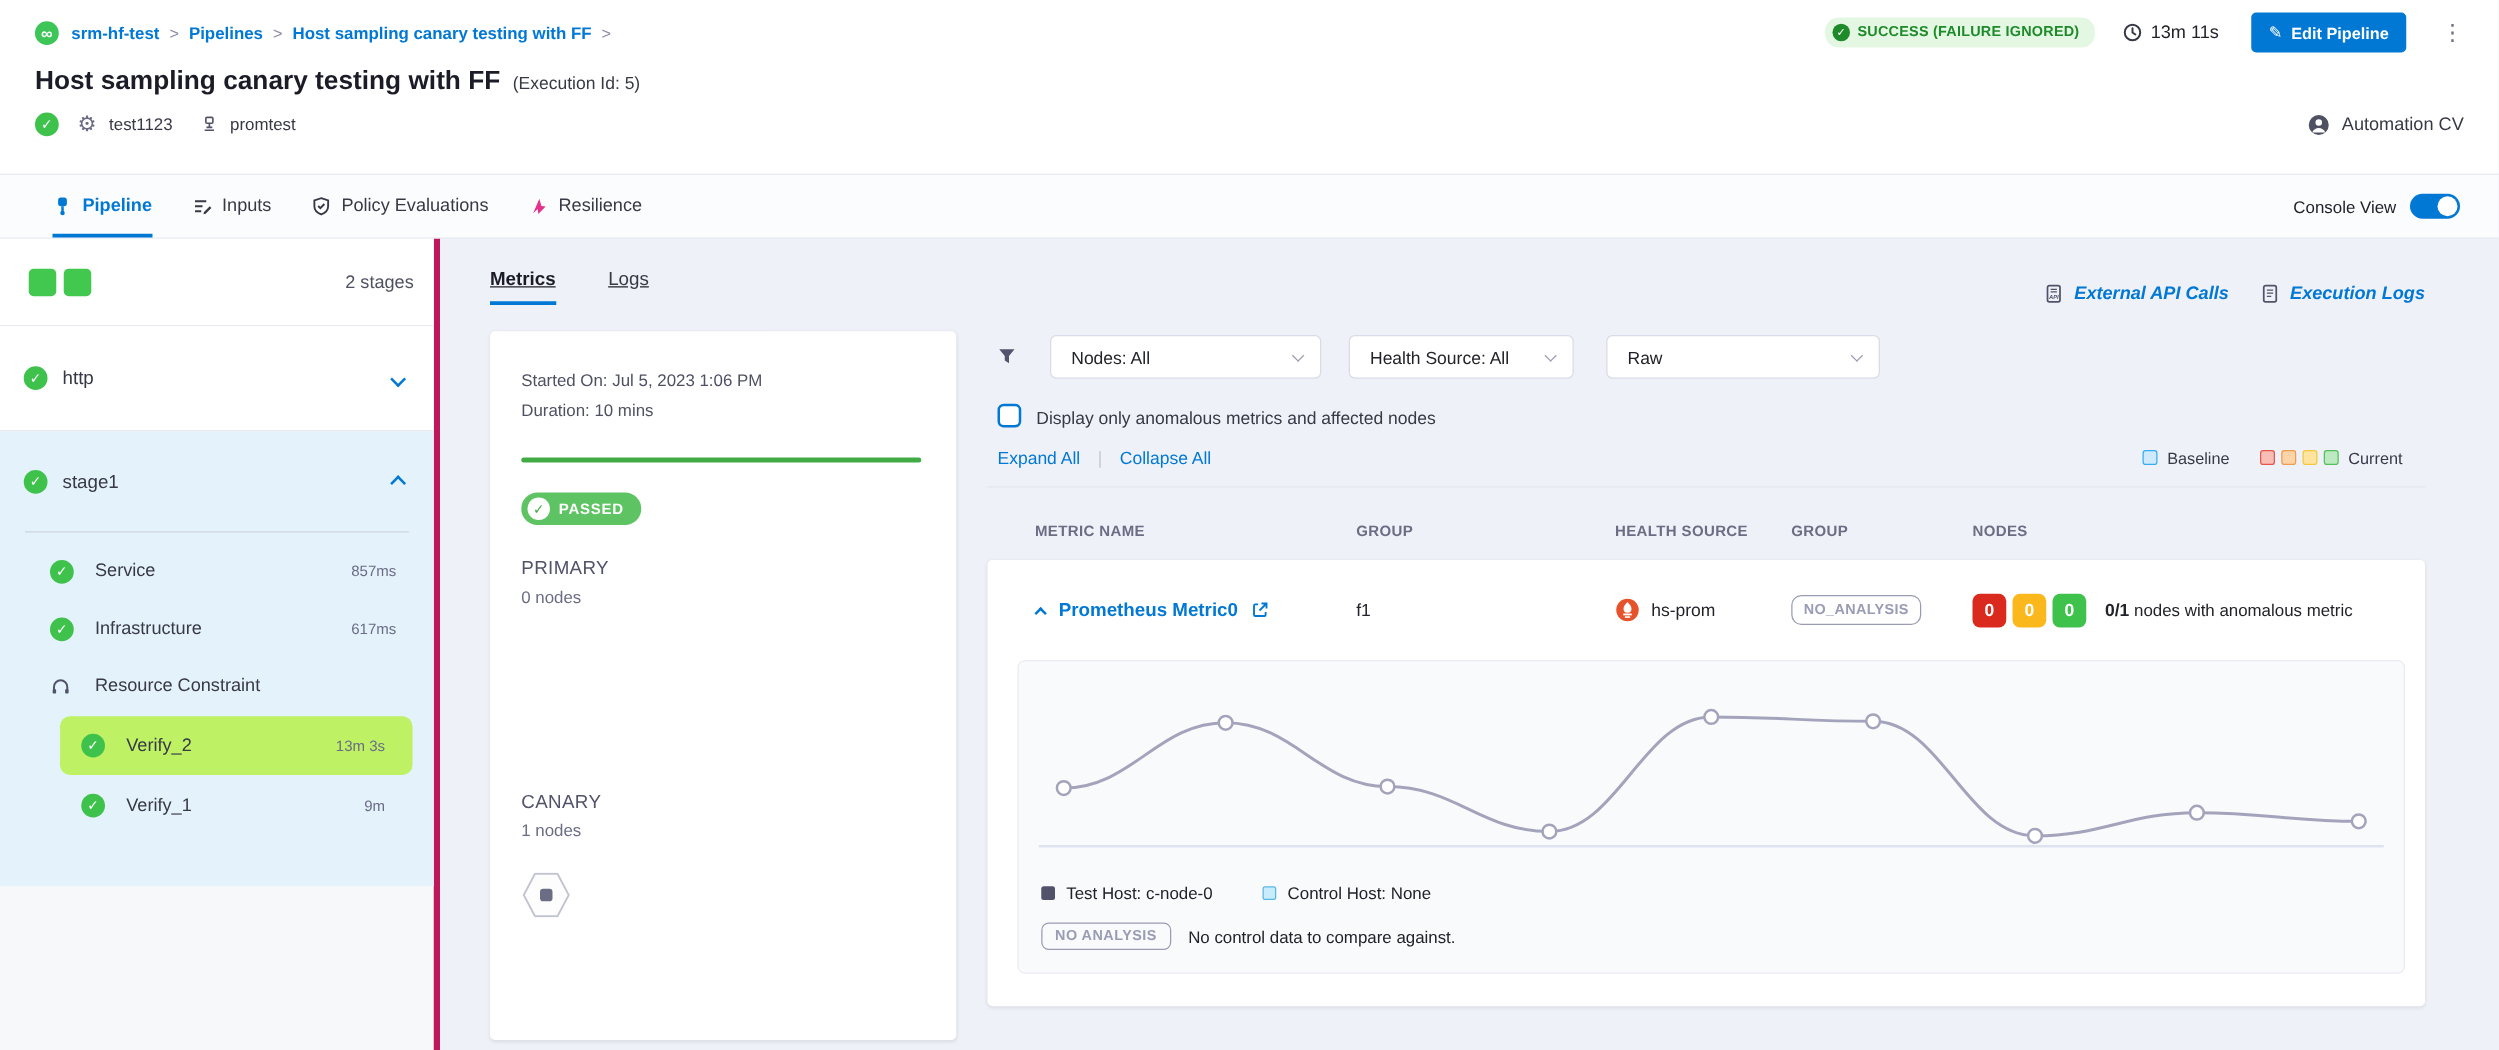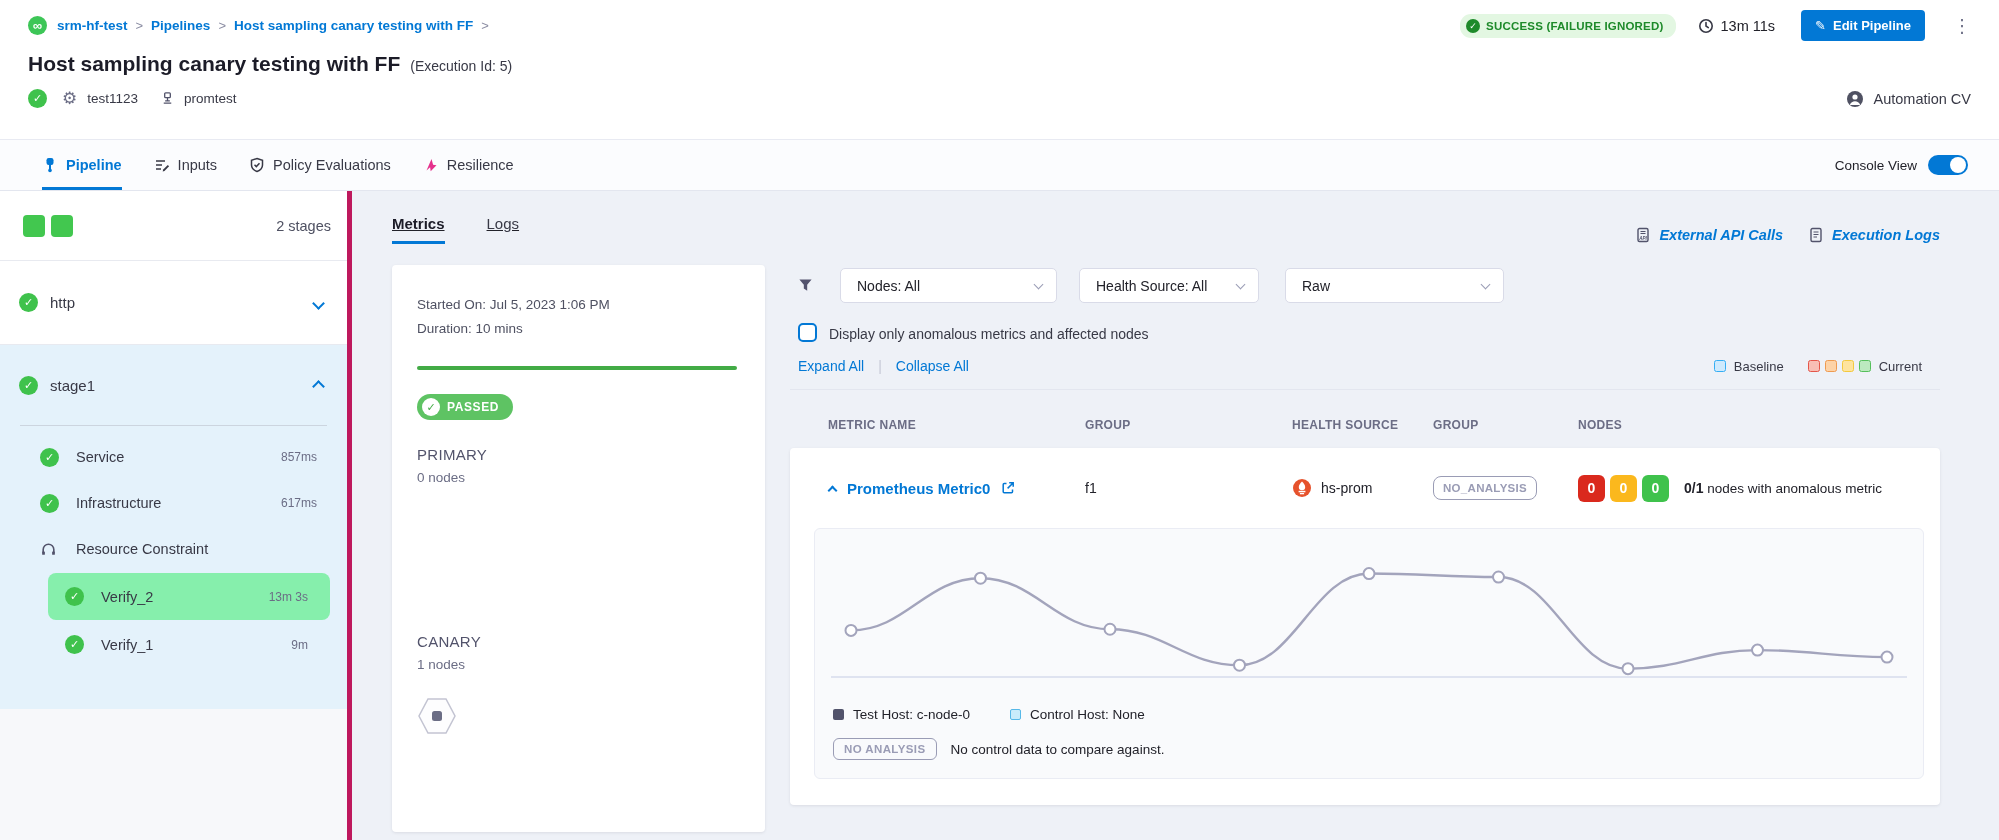--- a/index.html
+++ b/index.html
@@ -71,21 +71,21 @@
     border-bottom:1px solid #e8eaf0; cursor:pointer; }
   .sb-stage .lbl { margin-left:12px; font-size:15px; color:#383946; }
   .sb-stage .chevwrap { margin-left:auto; }
   .stage1-block { background:#e4f2fb; padding-bottom:40px; }
   .sb-stage.open { background:transparent; border-bottom:none; height:80px; }
   .sb-div { border-top:1px solid #ccd5df; margin:0 20px 8px 20px; }
   .step { height:46px; display:flex; align-items:center; padding:0 30px 0 40px; font-size:14.5px; color:#383946; cursor:pointer; }
   .step .lbl { margin-left:17px; }
   .step .dur { margin-left:auto; font-size:12px; color:#6b6d85; }
   .step.sub { margin:1px 17px; padding:0 22px 0 17px; margin-left:48px; height:47px; border-radius:8px; }
-  .step.sub.hl { background:#86efac; }
+  .step.sub.hl { background:#bef264; }
 
   
   .midcol { width:438px; flex:none; display:flex; flex-direction:column; }
   .mtabs { margin:24px 0 0 40px; display:flex; gap:42px;text-decoration:underline; }
   .mtab { font-size:15px; color:#383946; padding-bottom:9px; border-bottom:3px solid transparent; cursor:pointer; }
   .mtab.active { color:#1c1c28; font-weight:bold; border-bottom-color:#0278d5; }
   .midcard { margin:21px 25px 8px 40px; background:#fff; border-radius:4px;
     box-shadow:0 1px 3px rgba(40,41,61,.10); flex:1; padding:32px 28px 20px 25px; }
   .muted { font-size:13.5px; color:#4f5162; }
   .muted + .muted { margin-top:9px; }

